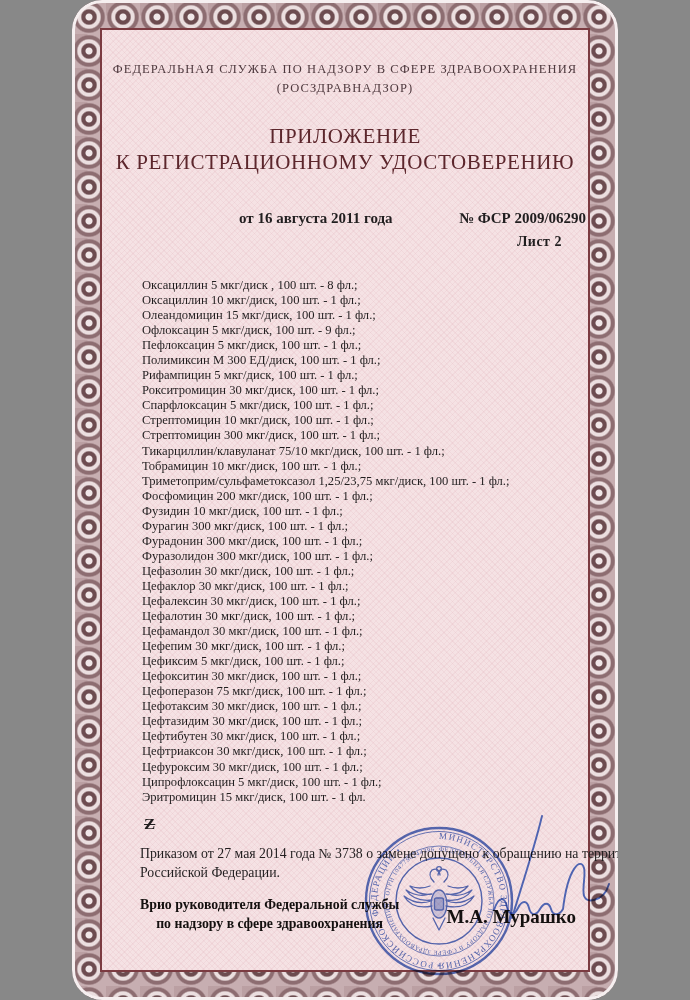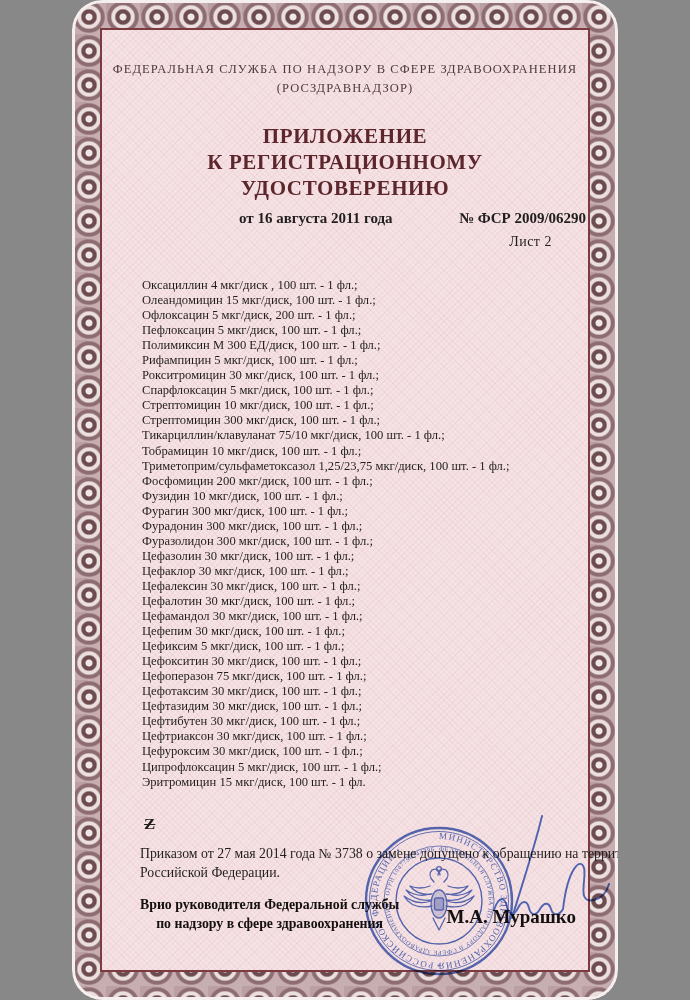--- a/index.html
+++ b/index.html
@@ -32,30 +32,30 @@
   .agency{
     position:absolute; top:30px; left:0; right:0;
     text-align:center;
     color:#4e393e;
     font-size:12.5px; letter-spacing:1.1px; line-height:19px;
   }
   .doc-title{
     position:absolute; top:93px; left:0; right:0;
     text-align:center;
     color:#5c262c;
-    font-weight:bold;
+    font-weight:normal;
     font-size:21px; letter-spacing:.6px; line-height:26px;
   }
   .regline{ position:absolute; top:180px; left:0; right:0; height:20px;
     color:#211e1f; font-weight:bold; font-size:15px;}
   .regline .date{ position:absolute; left:137px; }
   .regline .number{ position:absolute; left:357px; }
   .sheet{
-    position:absolute; top:204px; right:36px;
-    color:#211e1f; font-weight:normal; font-size:14px; letter-spacing:.5px;
+    position:absolute; top:204px; right:26px;
+    color:#211e1f; font-weight:bold; font-size:14px; letter-spacing:.5px;
   }
   ul.products{
     position:absolute; top:248px; left:40px; right:20px;
     margin:0; padding:0; list-style:none;
     color:#211e1f; font-size:12.6px; line-height:15.05px;
   }
   .endmark{
     position:absolute; top:787px; left:43px;
     color:#211e1f; font-weight:bold; font-size:14px;
     text-decoration:line-through;
@@ -110,23 +110,24 @@
     </div>
 
     <div class="regline">
       <span class="date">от  16 августа 2011 года</span>
       <span class="number">№  ФСР 2009/06290</span>
     </div>
 
     <div class="sheet">Лист   2</div>
 
     <ul class="products">
-        <li>Оксациллин 4 мкг/диск , 100 шт. - 1 фл.;</li>
+        <li>Оксациллин 5 мкг/диск , 100 шт. - 8 фл.;</li>
+        <li>Оксациллин 10 мкг/диск, 100 шт. - 1 фл.;</li>
         <li>Олеандомицин 15 мкг/диск, 100 шт. - 1 фл.;</li>
-        <li>Офлоксацин 5 мкг/диск, 200 шт. - 1 фл.;</li>
+        <li>Офлоксацин 5 мкг/диск, 100 шт. - 9 фл.;</li>
         <li>Пефлоксацин 5 мкг/диск, 100 шт. - 1 фл.;</li>
         <li>Полимиксин М 300 ЕД/диск, 100 шт. - 1 фл.;</li>
         <li>Рифампицин 5 мкг/диск, 100 шт. - 1 фл.;</li>
         <li>Рокситромицин 30 мкг/диск, 100 шт. - 1 фл.;</li>
         <li>Спарфлоксацин 5 мкг/диск, 100 шт. - 1 фл.;</li>
         <li>Стрептомицин 10 мкг/диск, 100 шт. - 1 фл.;</li>
         <li>Стрептомицин 300 мкг/диск, 100 шт. - 1 фл.;</li>
         <li>Тикарциллин/клавуланат 75/10 мкг/диск, 100 шт. - 1 фл.;</li>
         <li>Тобрамицин 10 мкг/диск, 100 шт. - 1 фл.;</li>
         <li>Триметоприм/сульфаметоксазол 1,25/23,75 мкг/диск, 100 шт. - 1 фл.;</li>

